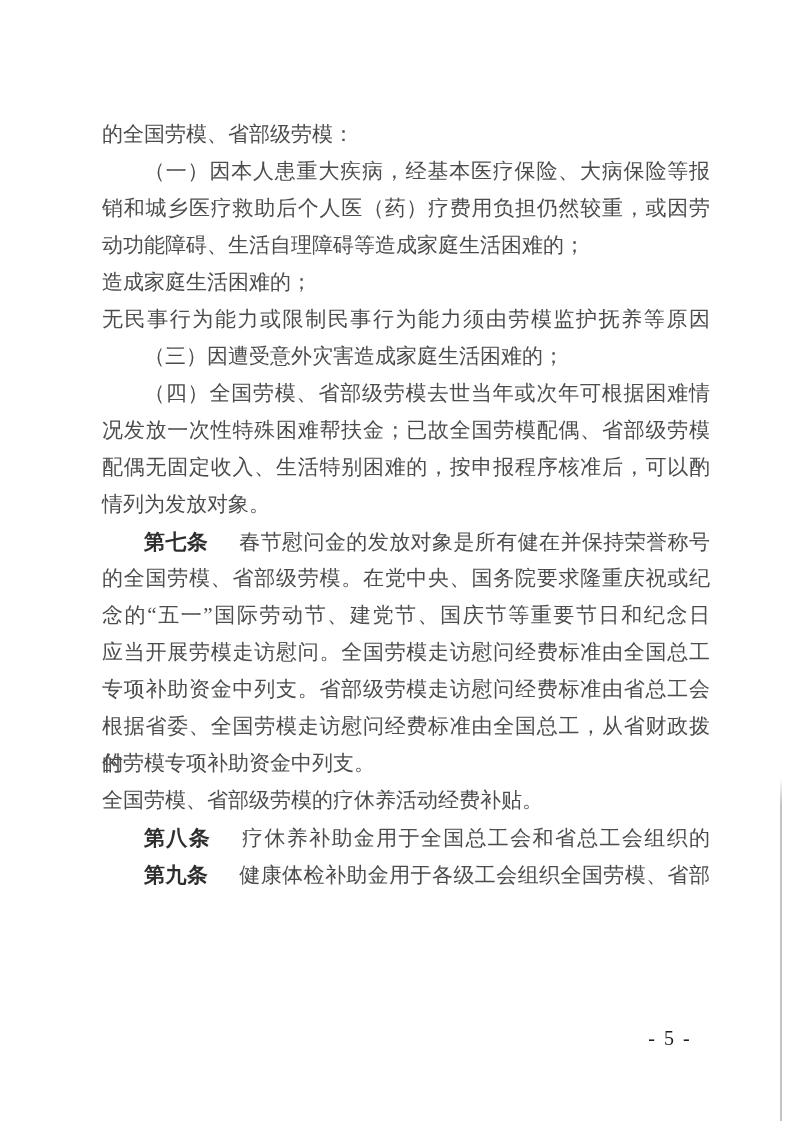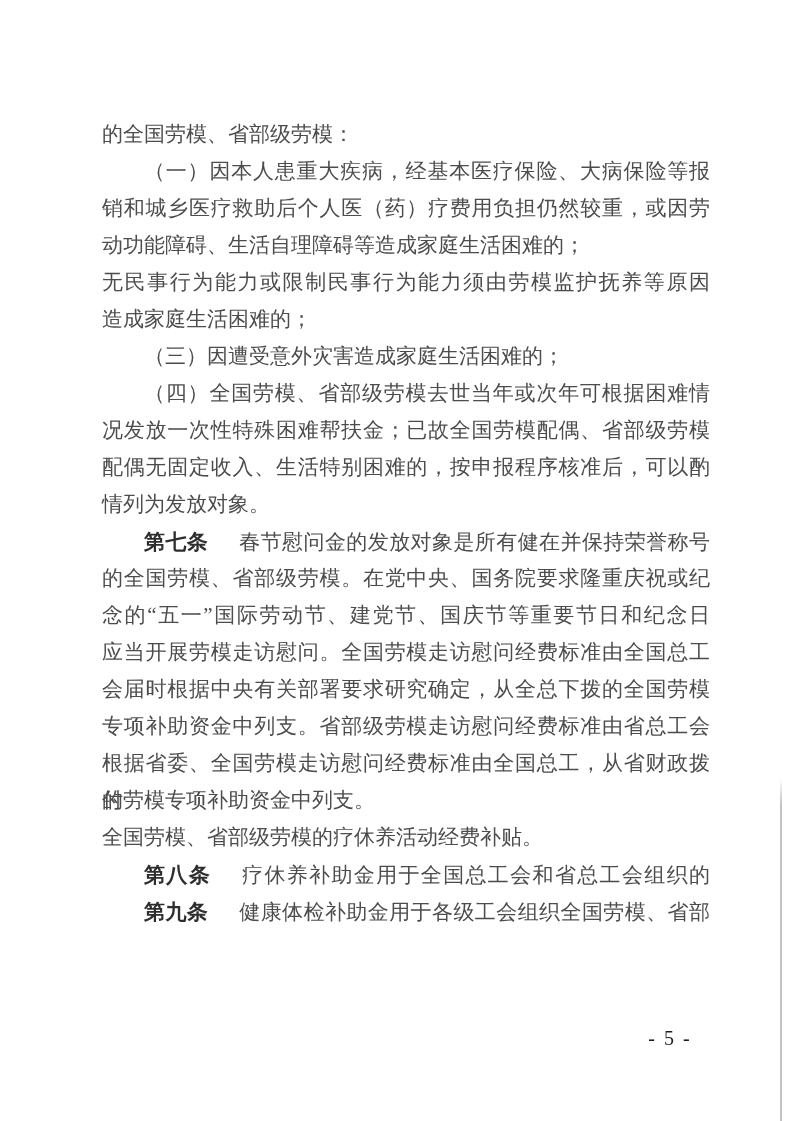--- a/index.html
+++ b/index.html
@@ -72,32 +72,31 @@
 </style>
 </head>
 <body>
 
 <div class="page">
   <div class="text-block" id="text-block">
       <div class="line">的全国劳模、省部级劳模：</div>
       <div class="line just indent">（一）因本人患重大疾病，经基本医疗保险、大病保险等报</div>
       <div class="line just">销和城乡医疗救助后个人医（药）疗费用负担仍然较重，或因劳</div>
       <div class="line">动功能障碍、生活自理障碍等造成家庭生活困难的；</div>
+      <div class="line">造成家庭生活困难的；</div>
       <div class="line just">无民事行为能力或限制民事行为能力须由劳模监护抚养等原因</div>
-      <div class="line">造成家庭生活困难的；</div>
       <div class="line indent">（三）因遭受意外灾害造成家庭生活困难的；</div>
       <div class="line just indent">（四）全国劳模、省部级劳模去世当年或次年可根据困难情</div>
       <div class="line just">况发放一次性特殊困难帮扶金；已故全国劳模配偶、省部级劳模</div>
       <div class="line just">配偶无固定收入、生活特别困难的，按申报程序核准后，可以酌</div>
       <div class="line">情列为发放对象。</div>
       <div class="line just indent"><span class="article-label">第七条</span>春节慰问金的发放对象是所有健在并保持荣誉称号</div>
       <div class="line just">的全国劳模、省部级劳模。在党中央、国务院要求隆重庆祝或纪</div>
       <div class="line just">念的“五一”国际劳动节、建党节、国庆节等重要节日和纪念日</div>
       <div class="line just">应当开展劳模走访慰问。全国劳模走访慰问经费标准由全国总工</div>
-      <div class="line just">会届时根据中央有关部署要求研究确定，从全总下拨的全国劳模</div>
       <div class="line just">专项补助资金中列支。省部级劳模走访慰问经费标准由省总工会</div>
       <div class="line just">根据省委、全国劳模走访慰问经费标准由全国总工，从省财政拨付</div>
       <div class="line">的劳模专项补助资金中列支。</div>
       <div class="line">全国劳模、省部级劳模的疗休养活动经费补贴。</div>
       <div class="line just indent"><span class="article-label">第八条</span>疗休养补助金用于全国总工会和省总工会组织的</div>
       <div class="line just indent"><span class="article-label">第九条</span>健康体检补助金用于各级工会组织全国劳模、省部</div>
     </div>
   <div class="page-number">- 5 -</div>
   <div class="scan-edge"></div>
 </div>

